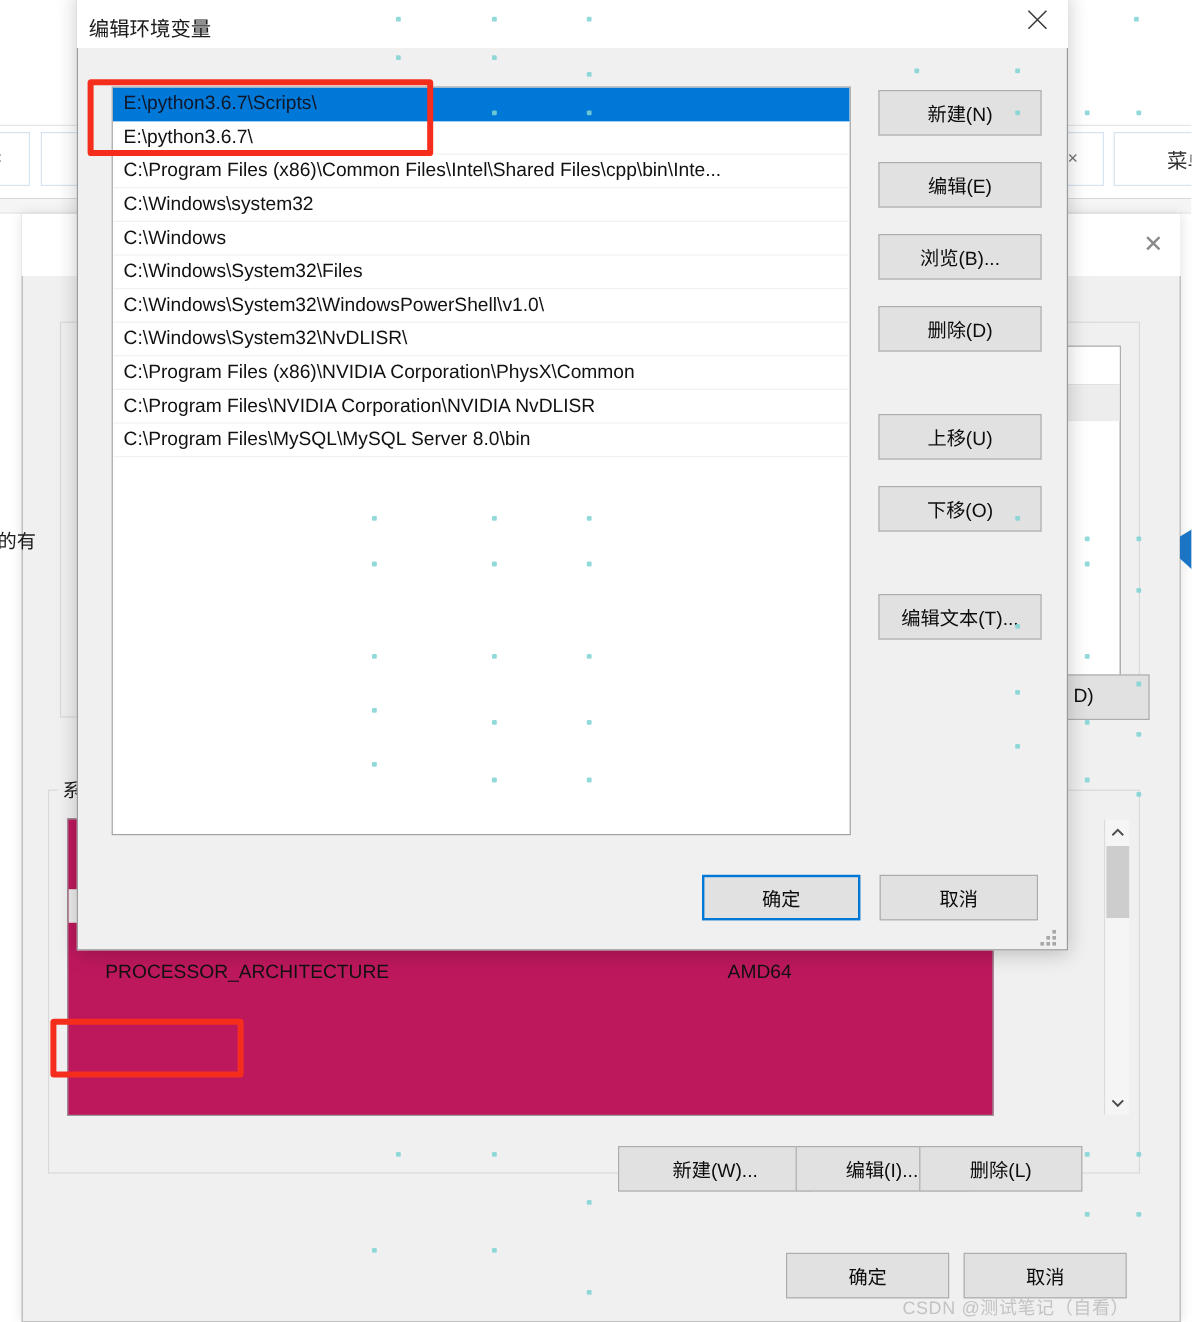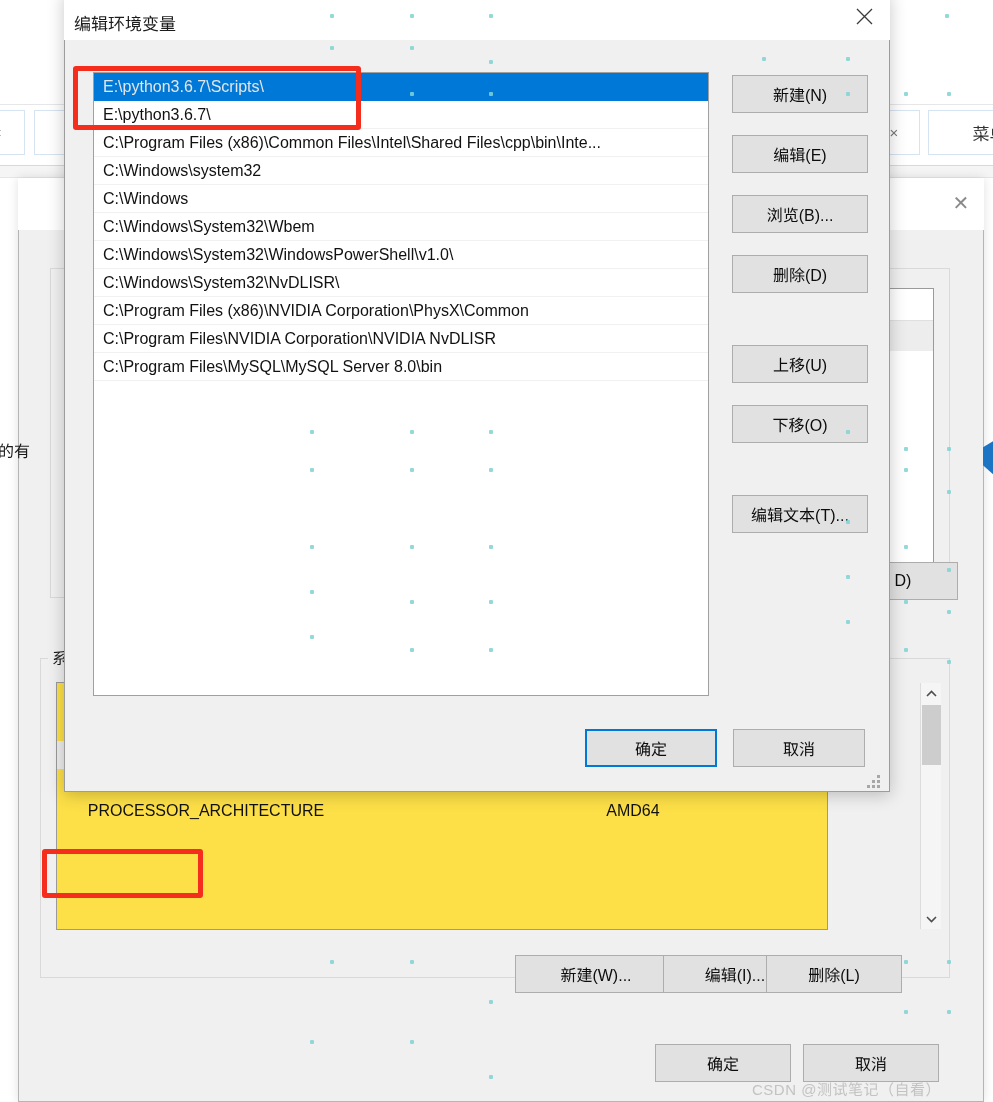--- a/index.html
+++ b/index.html
@@ -118,21 +118,21 @@
     font-size: 16px; color: #1b1b1b;
   }
   .grp-sys {
     left: 40px; top: 658px; width: 910px; height: 320px;
     border: 1px solid #d9d9d9;
   }
 
   
   .systable {
     left: 56px; top: 682px; width: 772px; height: 248px;
-    background: #fde047;
+    background: #be185d;
     border: 1px solid #9a9a9a;
     overflow: hidden;
   }
   .systable-inner { position: relative; width: 100%; height: 100%; }
   .sysrow {
     position: absolute;
     left: 0; width: 864px; height: 28px;
     display: flex;
     align-items: center;
     font-size: 16px;
@@ -230,21 +230,21 @@
     align-items: center;
     padding-left: 9px;
     font-size: 16px;
     color: #111;
     white-space: nowrap;
     border-bottom: 1px solid #f1f1f1;
     box-sizing: border-box;
   }
   .pathrow.sel {
     background: #0078d7;
-    color: #e5e5e5;
+    color: #0f172a;
     border-bottom: 1px solid #0078d7;
   }
 
   
   .dlgbtn {
     box-sizing: border-box;
     background: #e1e1e1;
     border: 1px solid #adadad;
     display: flex;
     align-items: center;
@@ -430,21 +430,21 @@
         <div class="pathrow">
           <span>C:\Program Files (x86)\Common Files\Intel\Shared Files\cpp\bin\Inte...</span>
         </div>
         <div class="pathrow">
           <span>C:\Windows\system32</span>
         </div>
         <div class="pathrow">
           <span>C:\Windows</span>
         </div>
         <div class="pathrow">
-          <span>C:\Windows\System32\Wbem</span>
+          <span>C:\Windows\System32\Files</span>
         </div>
         <div class="pathrow">
           <span>C:\Windows\System32\WindowsPowerShell\v1.0\</span>
         </div>
         <div class="pathrow">
           <span>C:\Windows\System32\NvDLISR\</span>
         </div>
         <div class="pathrow">
           <span>C:\Program Files (x86)\NVIDIA Corporation\PhysX\Common</span>
         </div>

